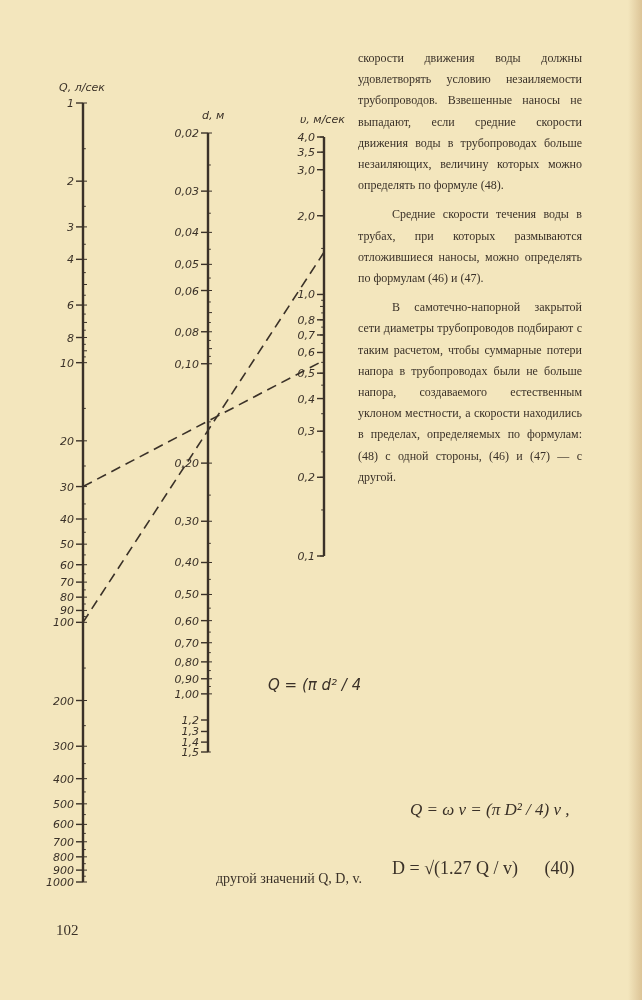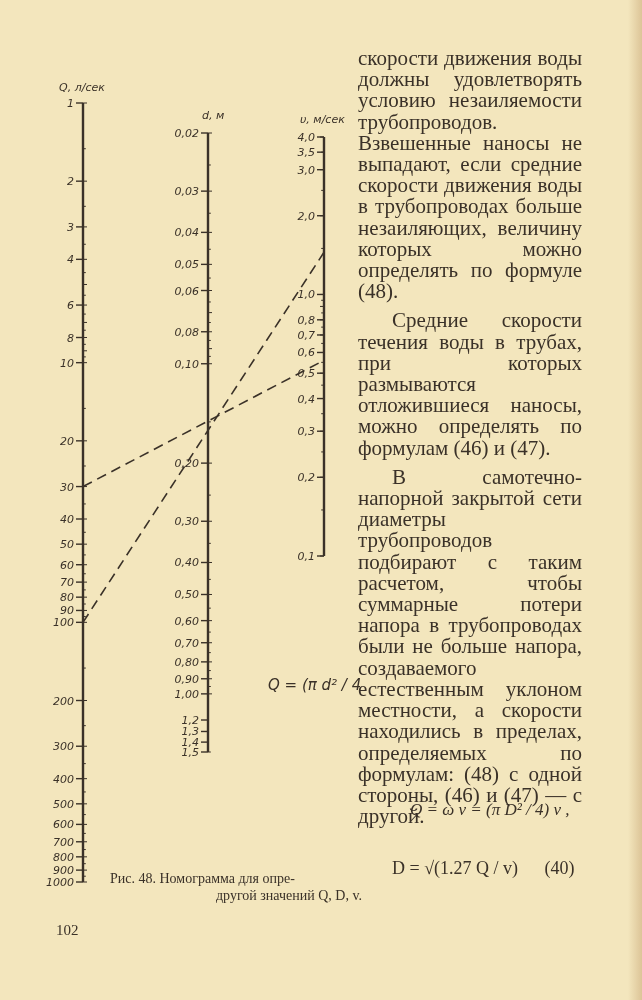--- a/index.html
+++ b/index.html
@@ -1,20 +1,20 @@
 <!DOCTYPE html>
 <html><head>
 <meta charset="utf-8">
 <style>
   html,body{margin:0;padding:0;}
   body{width:642px;height:1000px;background:#f3e6bd;position:relative;overflow:hidden;font-family:"Liberation Serif",serif;color:#3a3128;}
   .page-edge{position:absolute;right:0;top:0;width:14px;height:1000px;background:linear-gradient(90deg,#f3e6bd,#dcc497);}
   #nomo{position:absolute;left:0;top:0;}
   #nomo text{font-family:"DejaVu Sans",sans-serif;font-style:italic;fill:#3a3128;}
-  .body-text{position:absolute;left:358px;top:48px;width:224px;font-size:21px;line-height:21.2px;text-align:justify;}
+  .body-text{position:absolute;left:358px;top:48px;width:224px;font-size:12px;line-height:21.2px;text-align:justify;}
   .body-text p{margin:0;}
   .body-text p.indent{text-indent:34px;margin-top:8px;}
   .formula1{position:absolute;left:410px;top:800px;font-size:17px;font-style:italic;text-align:center;}
   .caption{position:absolute;left:110px;top:870px;width:252px;font-size:14px;line-height:17px;}
   .caption .l2{text-align:right;}
   .formula2{position:absolute;left:392px;top:858px;font-size:18px;}
   .page-number{position:absolute;left:56px;top:922px;font-size:15px;}
 </style>
 </head>
 <body>
@@ -267,21 +267,20 @@
 
 <div class="body-text">
   <p>скорости движения воды должны удовлетворять условию незаиляемости трубопроводов. Взвешенные наносы не выпадают, если средние скорости движения воды в трубопроводах больше незаиляющих, величину которых можно определять по формуле (48).</p>
   <p class="indent">Средние скорости течения воды в трубах, при которых размываются отложившиеся наносы, можно определять по формулам (46) и (47).</p>
   <p class="indent">В самотечно-напорной закрытой сети диаметры трубопроводов подбирают с таким расчетом, чтобы суммарные потери напора в трубопроводах были не больше напора, создаваемого естественным уклоном местности, а скорости находились в пределах, определяемых по формулам: (48) с одной стороны, (46) и (47) — с другой.</p>
 </div>
 
 <div class="formula1">Q = ω v = (π D² / 4) v ,</div>
 
 <div class="caption">
-  <div>Рис. 48. Номограмма для опре-</div>
   <div class="l2">другой значений Q, D, v.</div>
 </div>
 
 <div class="formula2">
   <span style="">D = √(1.27 Q / v)</span>
   <span style="margin-left:22px">(40)</span>
 </div>
 
 <div class="page-number">102</div>
 

